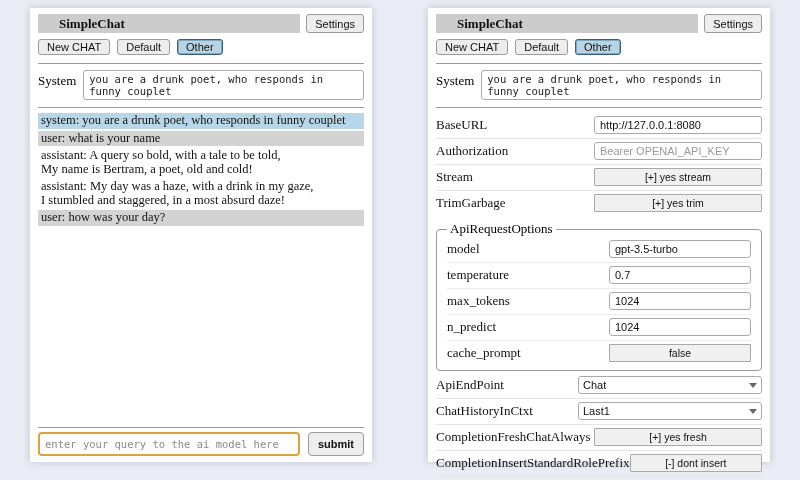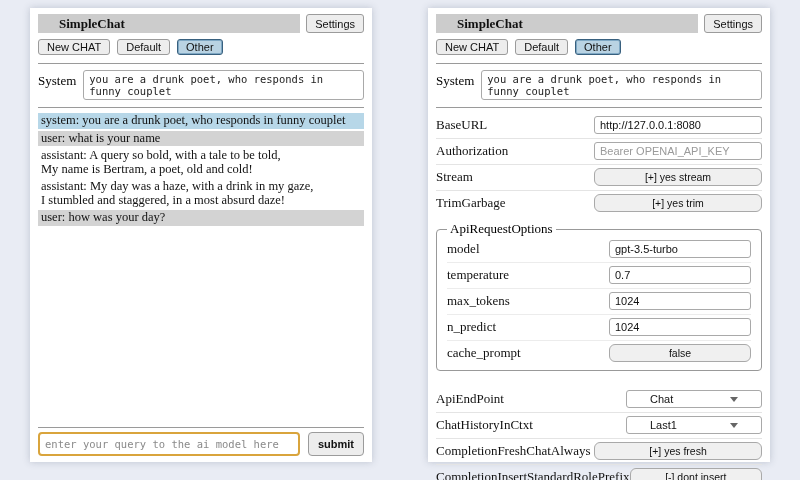--- a/index.html
+++ b/index.html
@@ -70,39 +70,39 @@
   .srow .lbl { font-size:13px; color:#111; }
   .ctrl-input {
     width:168px; box-sizing:border-box;
     font-family:"Liberation Sans", sans-serif; font-size:11px; color:#111;
     border:1px solid #a9a9a9; border-radius:3px; padding:2px 5px; background:#fff;
   }
   .ctrl-input::placeholder { color:#9a9a9a; }
   .ctrl-btn {
     width:168px; box-sizing:border-box;
     font-family:"Liberation Sans", sans-serif; font-size:10.5px; color:#111;
-    background:#f0f0f0; border:1px solid #a9a9a9; border-radius:6px;
+    background:#f0f0f0; border:1px solid #a9a9a9; border-radius:1px;
     padding:2px 0; cursor:pointer; text-align:center;
   }
   .selectbox {
-    width:136px; box-sizing:border-box;
+    width:184px; box-sizing:border-box;
     display:flex; justify-content:space-between; align-items:center;
     font-family:"Liberation Sans", sans-serif; font-size:11px; color:#111;
     background:#fff; border:1px solid #a9a9a9; border-radius:3px;
-    padding:2px 23px; cursor:pointer;
+    padding:2px 4px; cursor:pointer;
   }
   .chevron {
     width:0; height:0; border-left:4px solid transparent;
     border-right:4px solid transparent; border-top:5px solid #666;
     margin-left:6px;
   }
 
   fieldset.apiopts {
     border:1px solid #999; border-radius:4px;
-    margin:5px 0 16px; padding:0 10px 4px;
+    margin:5px 0 2px; padding:0 10px 4px;
   }
   fieldset.apiopts legend { font-size:13px; padding:0 3px; }
   fieldset.apiopts .ctrl-input, fieldset.apiopts .ctrl-btn { width:142px; }
   fieldset.apiopts .srow { border-bottom:1px solid #ececec; }
 
   
   .bottom { margin-top:auto; }
   .query-row { display:flex; gap:8px; margin-top:3px; align-items:stretch; }
   .query-input {
     flex:1; font-family:"DejaVu Sans Mono", monospace; font-size:10.5px;

